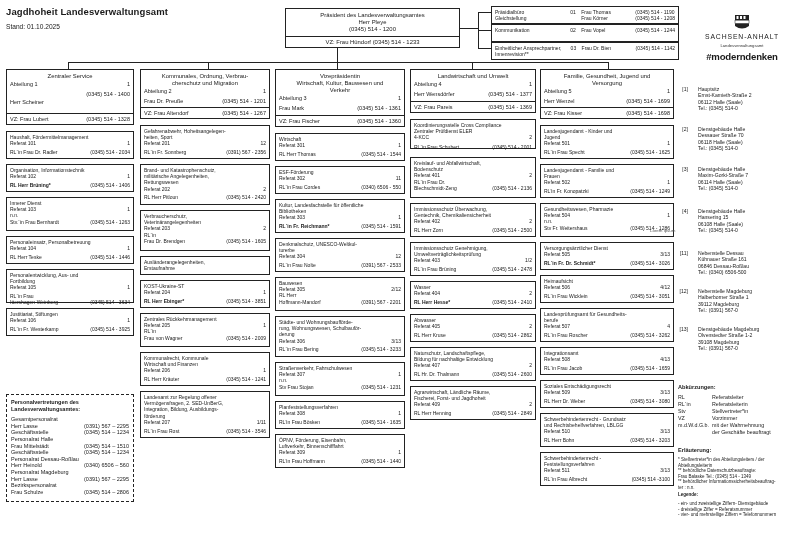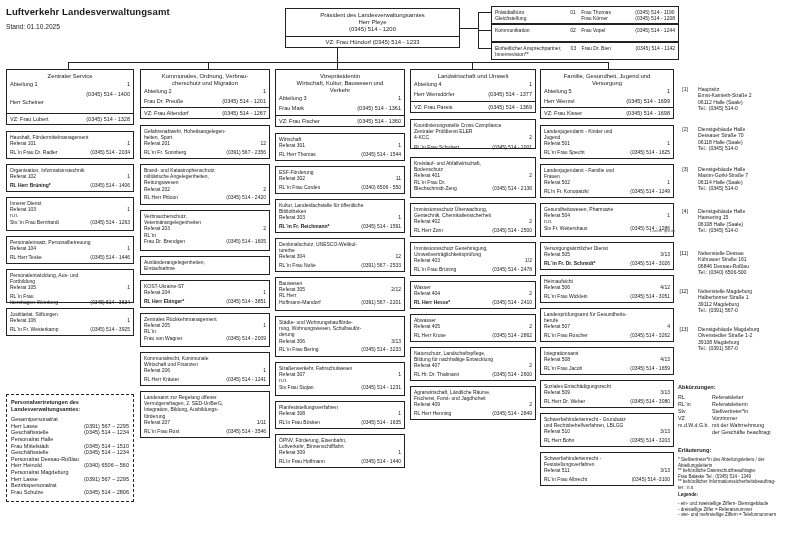--- a/index.html
+++ b/index.html
@@ -59,23 +59,36 @@
   .dashed{position:absolute;border:1px dashed #222;box-sizing:border-box;}
   .prow{display:flex;justify-content:space-between;}
 
   .lorem{position:absolute;font-size:4.4px;color:#555;}
 </style>
 </head>
 <body>
 
 <div class="page">
 
-  <div class="title">Luftverkehr Landesverwaltungsamt</div>
+  <div class="title">Jagdhoheit Landesverwaltungsamt</div>
   <div class="stand">Stand: 01.10.2025</div>
 
+  <div class="logo">
+    <svg class="crest" viewBox="0 0 20 17">
+      <rect x="3" y="1" width="14" height="5" fill="#222"></rect>
+      <rect x="3" y="6.5" width="14" height="3" fill="#fff" stroke="#222" stroke-width="0.5"></rect>
+      <path d="M3 9.5 L17 9.5 L17 12 Q10 17 3 12 Z" fill="#222"></path>
+      <rect x="4.5" y="2" width="2" height="3" fill="#fff"></rect>
+      <rect x="8" y="2" width="2" height="3" fill="#fff"></rect>
+      <rect x="11.5" y="2" width="2" height="3" fill="#fff"></rect>
+    </svg>
+    <div class="name">SACHSEN-ANHALT</div>
+    <div class="sub">Landesverwaltungsamt</div>
+    <div class="slogan">#moderndenken</div>
+  </div>
 
   <div class="box" style="left:285px;top:8px;width:175px;height:40px;">
     <div class="pad ctr t6" style="padding-top:3px;">
       <div>Präsident des Landesverwaltungsamtes</div>
       <div>Herr Pleye</div>
       <div>(0345) 514 - 1200</div>
     </div>
     <div class="sec pad ctr t6" style="position:absolute;left:0;right:0;bottom:0;">VZ: Frau Hündorf (0345) 514 - 1233</div>
   </div>
 

